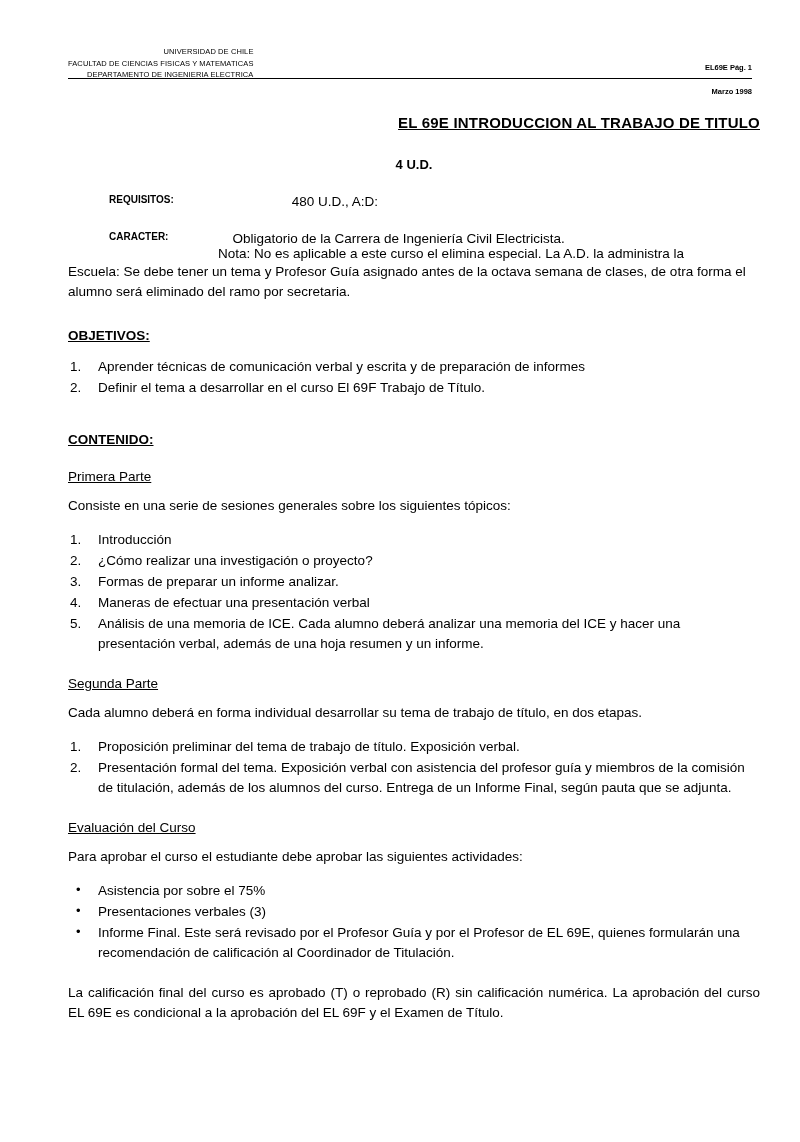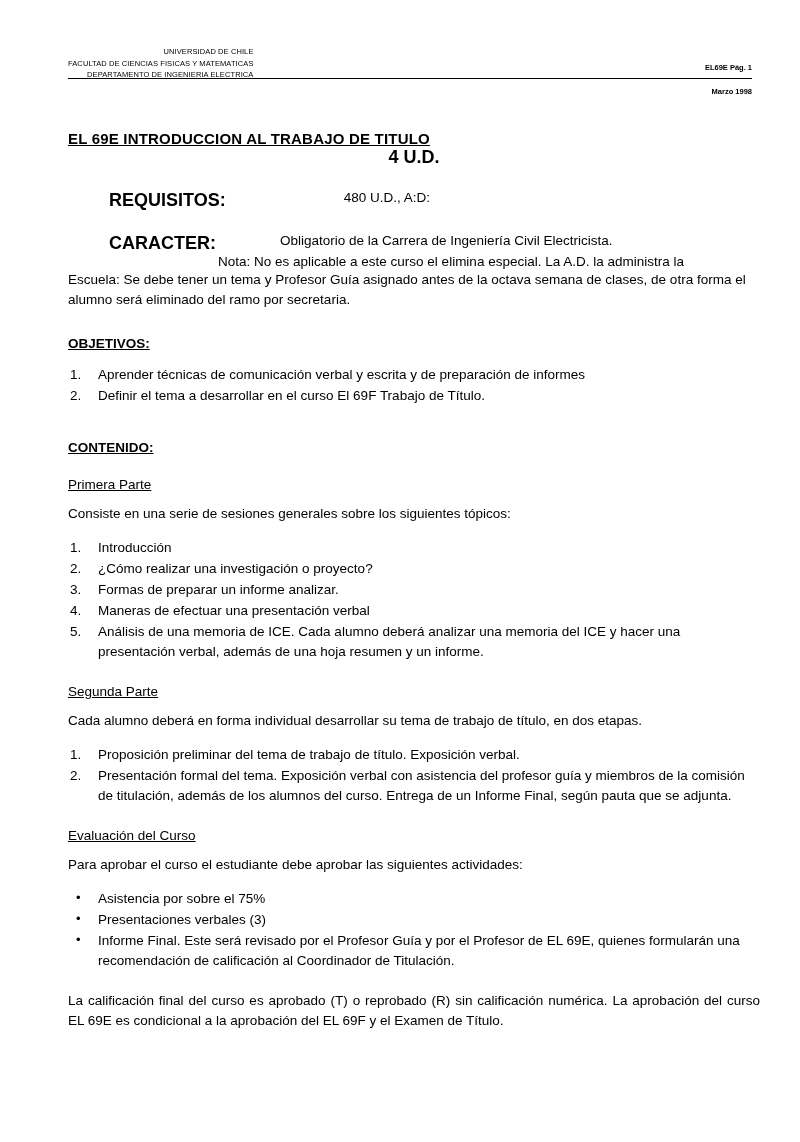--- a/index.html
+++ b/index.html
@@ -54,39 +54,40 @@
   .rule {
     position: absolute;
     left: 0;
     right: 8px;
     top: 32px;
     border-top: 1px solid #000;
   }
 
   
   .doc-title {
-    margin-top: 40px;
-    text-align: left;
+    margin-top: 24px;
+    text-align: right;
     font-size: 15px;
     font-weight: bold;
     text-decoration: underline;
     letter-spacing: 0.2px;
   }
   .doc-subtitle {
+    margin-top: 26px;
     text-align: center;
-    font-size: 18px;
+    font-size: 13px;
     font-weight: bold;
   }
   .row {
     display: flex;
     margin-top: 22px;
   }
   .label {
     font-weight: bold;
-    font-size: 18px;
+    font-size: 10px;
     white-space: nowrap;
     padding-left: 41px;
   }
   .req-value {
     margin-left: 118px;
     font-size: 13.5px;
   }
   .car-value {
     margin-left: 64px;
     font-size: 13.5px;

